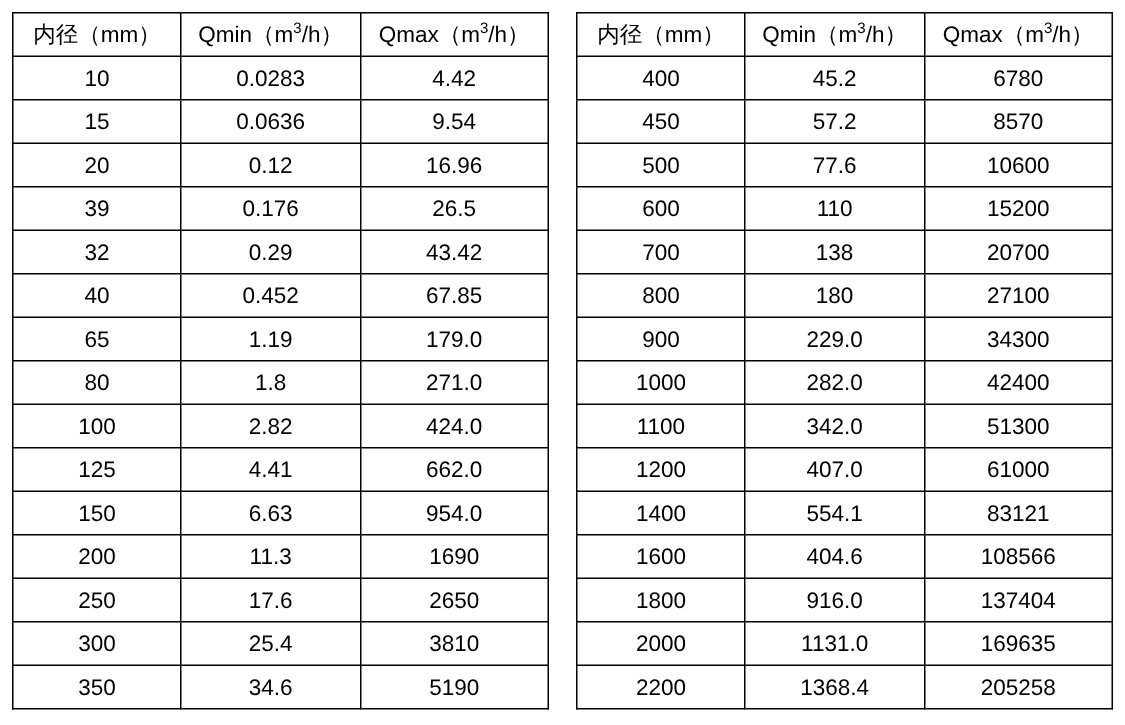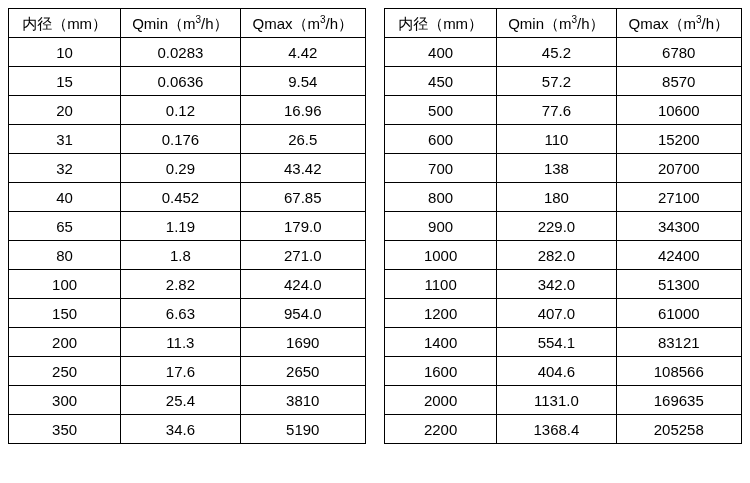--- a/index.html
+++ b/index.html
@@ -81,21 +81,21 @@
           <td class="col-d">15</td>
           <td class="col-qn">0.0636</td>
           <td class="col-qx">9.54</td>
         </tr>
         <tr>
           <td class="col-d">20</td>
           <td class="col-qn">0.12</td>
           <td class="col-qx">16.96</td>
         </tr>
         <tr>
-          <td class="col-d">31</td>
+          <td class="col-d">39</td>
           <td class="col-qn">0.176</td>
           <td class="col-qx">26.5</td>
         </tr>
         <tr>
           <td class="col-d">32</td>
           <td class="col-qn">0.29</td>
           <td class="col-qx">43.42</td>
         </tr>
         <tr>
           <td class="col-d">40</td>
@@ -109,20 +109,25 @@
         </tr>
         <tr>
           <td class="col-d">80</td>
           <td class="col-qn">1.8</td>
           <td class="col-qx">271.0</td>
         </tr>
         <tr>
           <td class="col-d">100</td>
           <td class="col-qn">2.82</td>
           <td class="col-qx">424.0</td>
+        </tr>
+        <tr>
+          <td class="col-d">125</td>
+          <td class="col-qn">4.41</td>
+          <td class="col-qx">662.0</td>
         </tr>
         <tr>
           <td class="col-d">150</td>
           <td class="col-qn">6.63</td>
           <td class="col-qx">954.0</td>
         </tr>
         <tr>
           <td class="col-d">200</td>
           <td class="col-qn">11.3</td>
           <td class="col-qx">1690</td>
@@ -208,20 +213,25 @@
           <td class="col-d">1400</td>
           <td class="col-qn">554.1</td>
           <td class="col-qx">83121</td>
         </tr>
         <tr>
           <td class="col-d">1600</td>
           <td class="col-qn">404.6</td>
           <td class="col-qx">108566</td>
         </tr>
         <tr>
+          <td class="col-d">1800</td>
+          <td class="col-qn">916.0</td>
+          <td class="col-qx">137404</td>
+        </tr>
+        <tr>
           <td class="col-d">2000</td>
           <td class="col-qn">1131.0</td>
           <td class="col-qx">169635</td>
         </tr>
         <tr>
           <td class="col-d">2200</td>
           <td class="col-qn">1368.4</td>
           <td class="col-qx">205258</td>
         </tr>
       </tbody>

